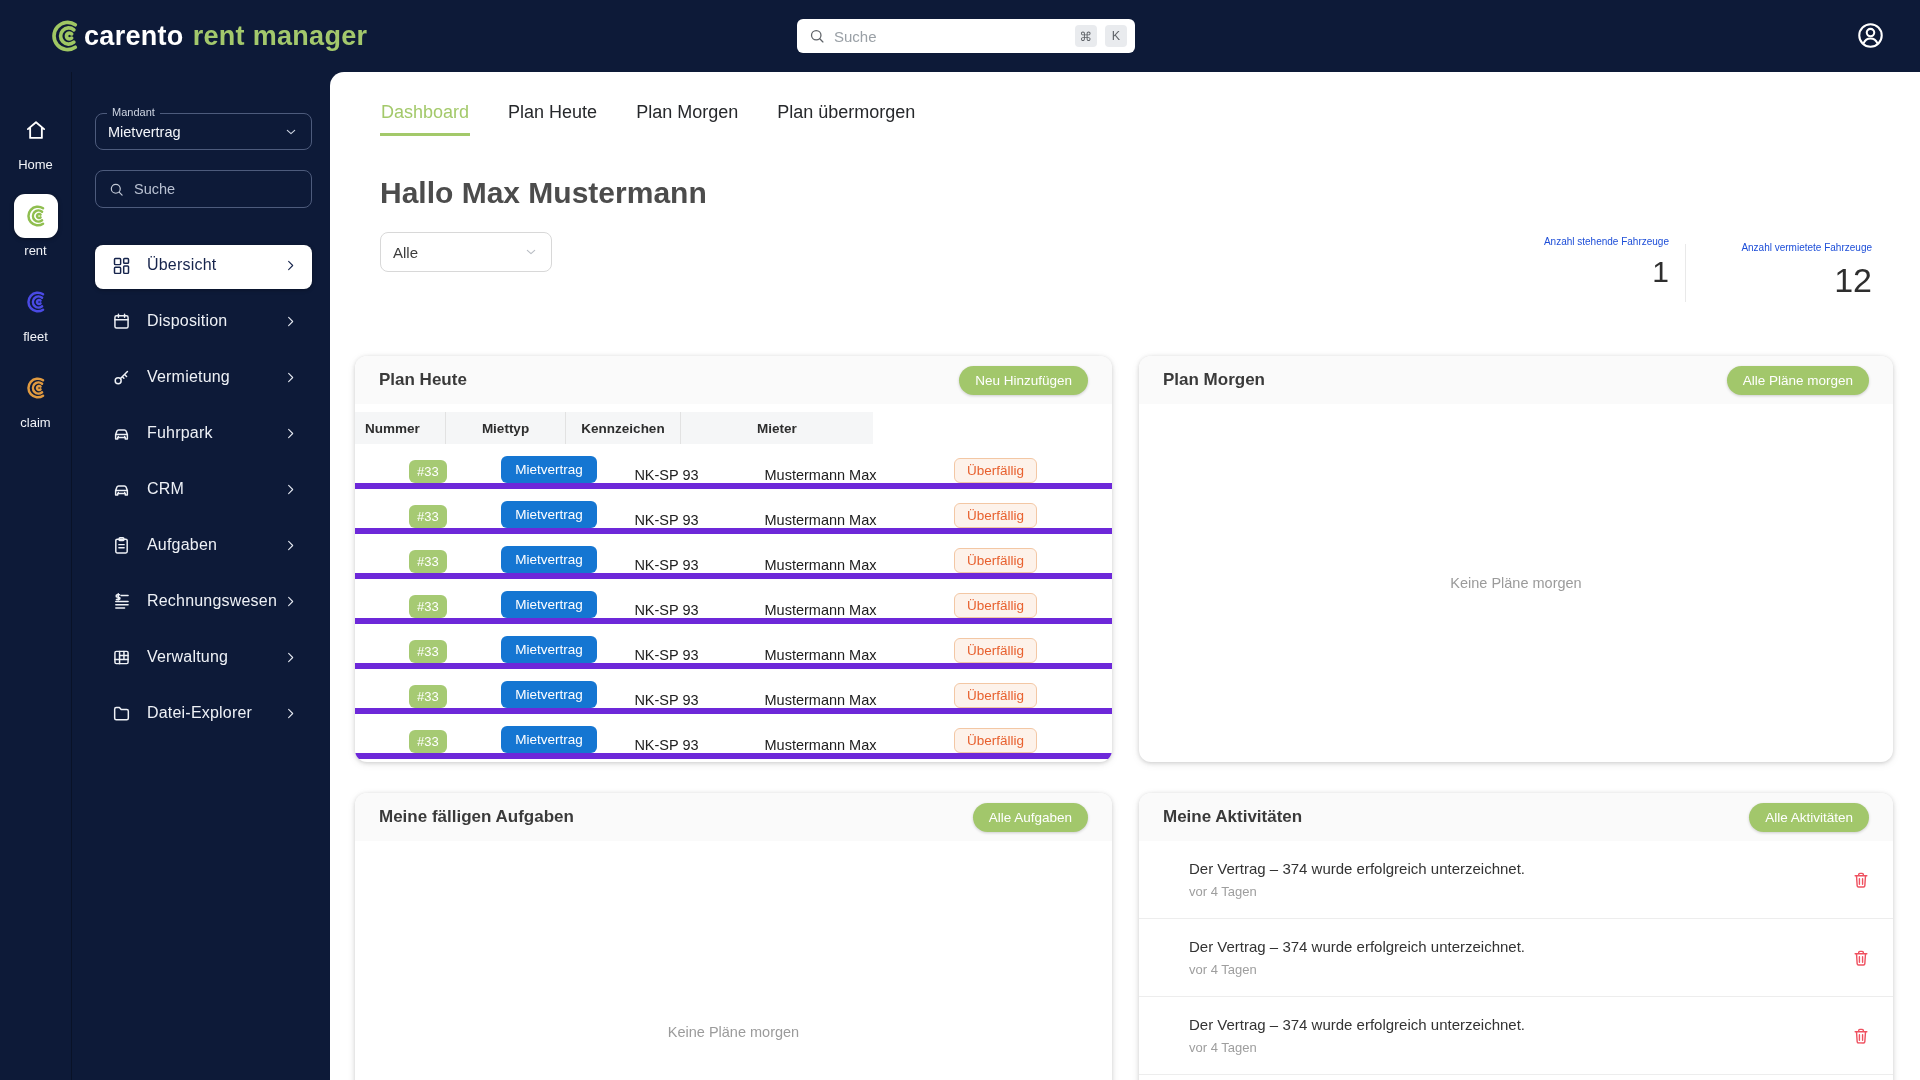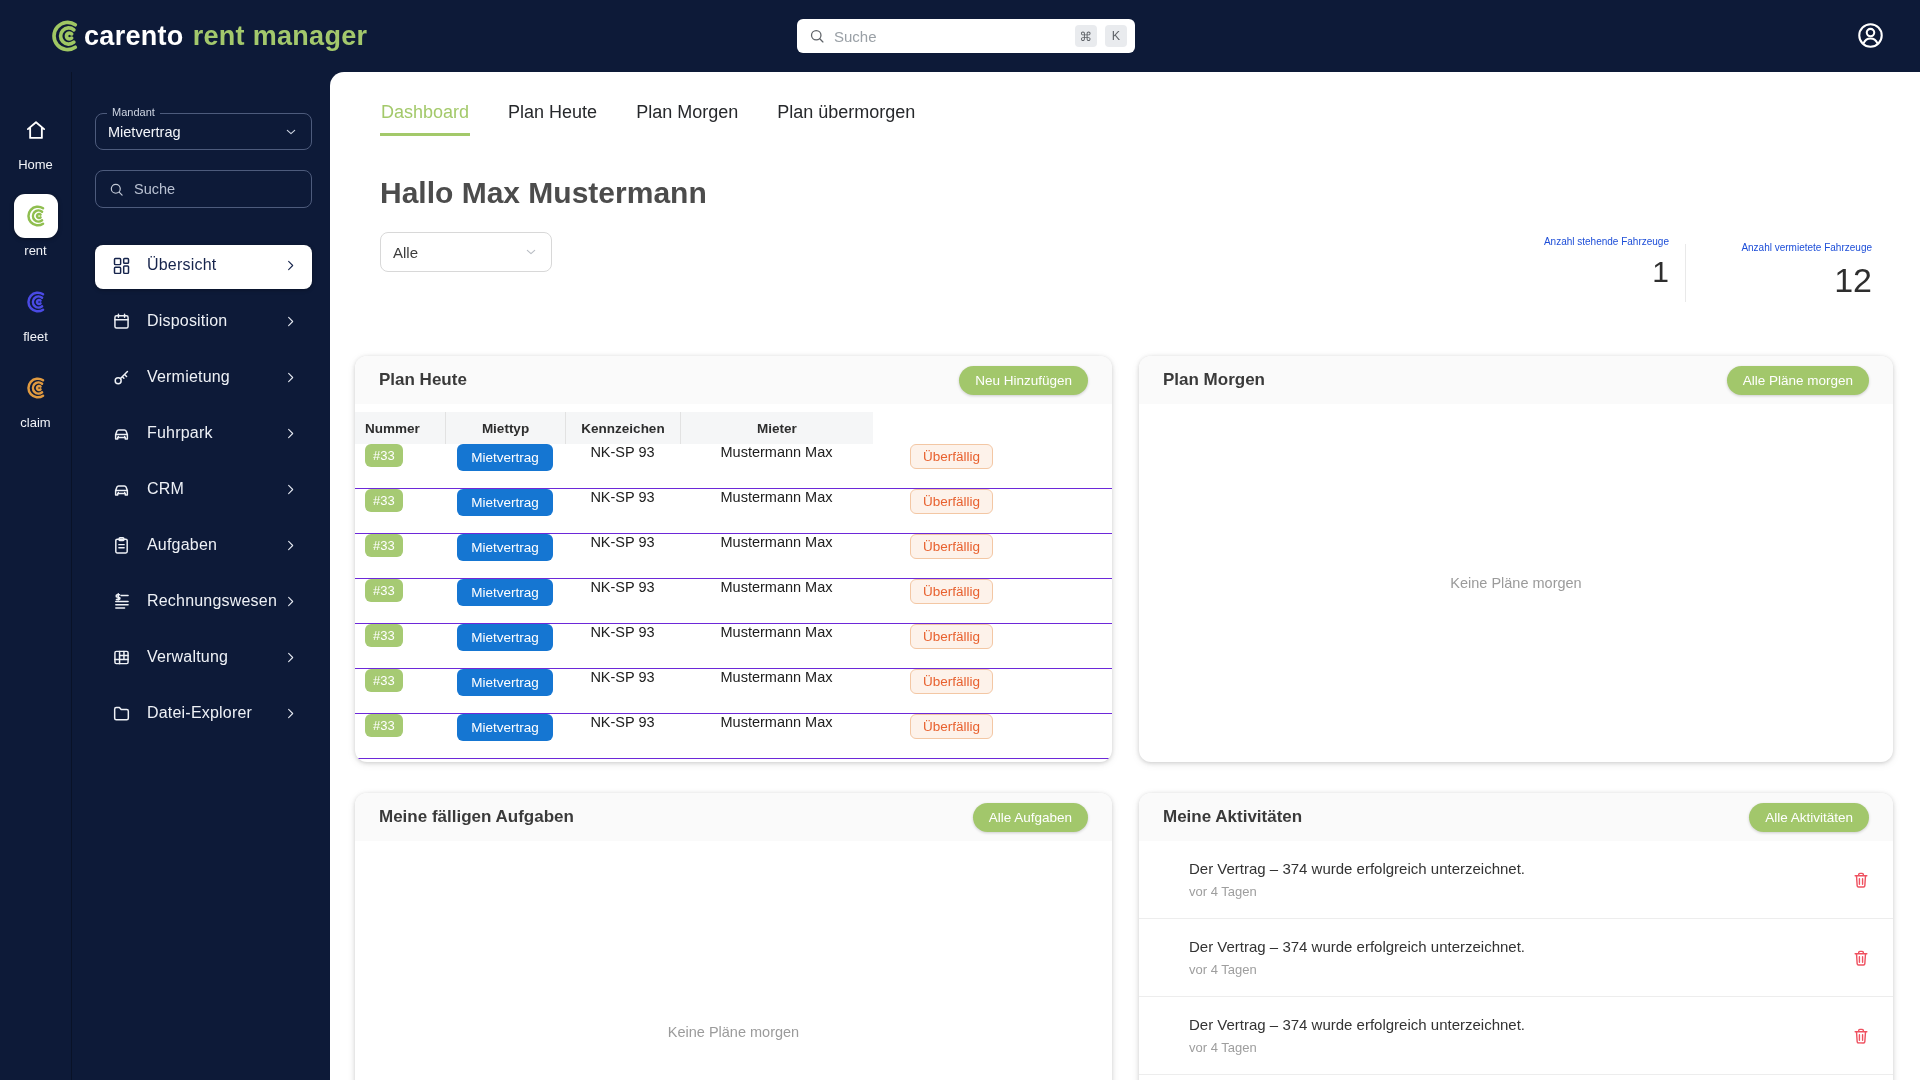--- a/index.html
+++ b/index.html
@@ -94,21 +94,21 @@
     align-items: center; justify-content: center; font-size: 14.5px; color: #9b9b9b; }
 
   
   .table { margin-top: 8px; }
   .thead { display: flex; height: 32px; }
   .thead-band { display: flex; width: 518px; background: #f5f6f7; }
   .th { font-size: 13.5px; font-weight: 700; color: #2e2e2e; display: flex; align-items: center; justify-content: center; }
   .th + .th { border-left: 1px solid #e2e2e2; }
   .c1 { width: 90px; } .c2 { width: 120px; } .c3 { width: 115px; } .c4 { width: 193px; } .c5 { width: 157px; }
   .th.c1 { justify-content: flex-start; padding-left: 10px; }
-  .tr { display: flex; align-items: flex-start; height: 45px; border-bottom: 1px solid #6d28d9; cursor: pointer; }
+  .tr { display: flex; align-items: flex-end; height: 45px; border-bottom: 6px solid #6d28d9; cursor: pointer; padding-left: 44px; }
   .td { display: flex; align-items: center; justify-content: center; }
   .td.c1 { justify-content: flex-start; padding-left: 10px; }
   .chip-num { background: #A6CA73; color: #fff; font-size: 13px; border-radius: 6px; padding: 4px 8px; }
   .chip-type { background: #1576D2; color: #fff; font-size: 13.5px; border-radius: 6px; padding: 6px 14px; }
   .chip-status { background: #FDF2EA; color: #E8612F; border: 1px solid #F3C7A4; font-size: 13.5px;
     border-radius: 6px; padding: 4px 12px; }
   .cell-text { font-size: 14.5px; color: #202020; }
 
   
   .activity { display: flex; align-items: center; padding: 0 22px; height: 78px; border-bottom: 1px solid #ededed; }

